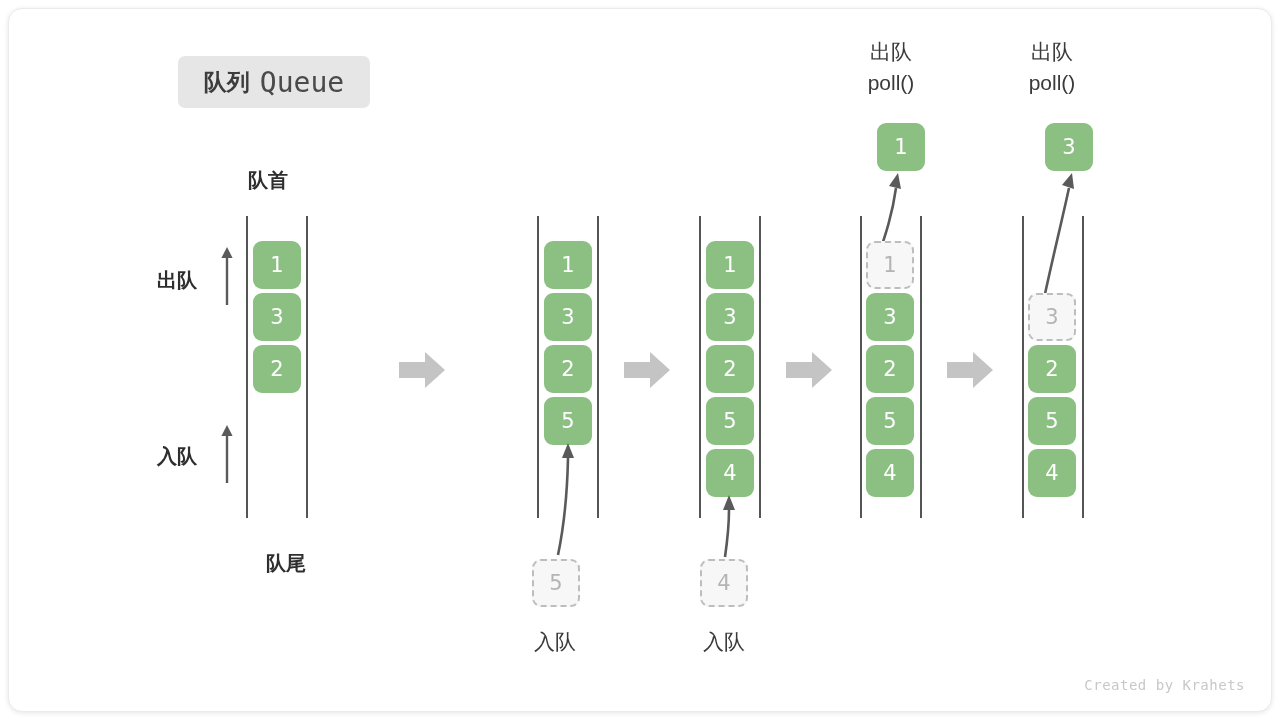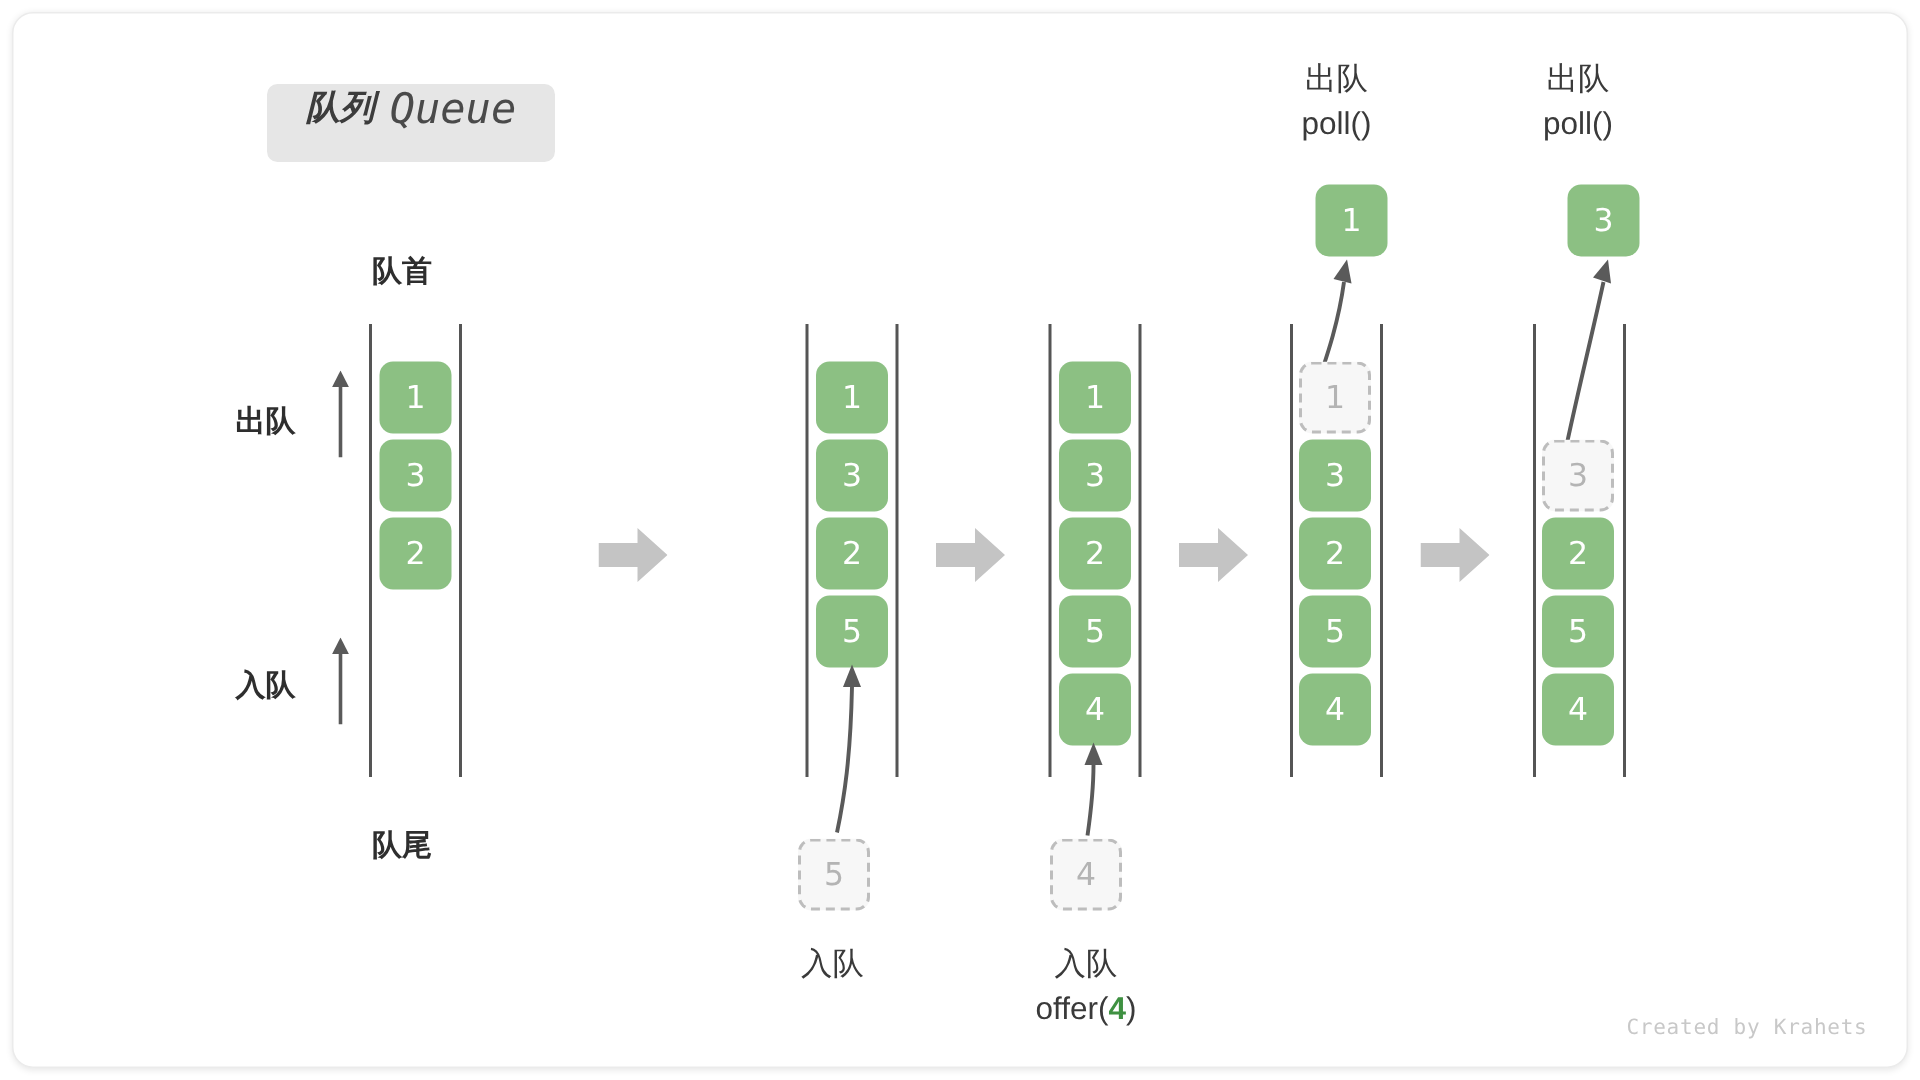--- a/index.html
+++ b/index.html
@@ -21,23 +21,22 @@
     overflow: hidden;
   }
   .abs { position: absolute; }
 
   
   #title-badge {
     left: 169px; top: 47px;
     width: 192px; height: 52px;
     background: #e6e6e6;
     border-radius: 7px;
-    display: flex; align-items: flex-start; justify-content: center;
+    display: flex; align-items: center; justify-content: center;
     gap: 10px;
-    font-style: italic;
   }
   #title-badge .cn {
     font-size: 23px; font-weight: bold; color: #3c3c3c;
     font-family: "DejaVu Sans", "Liberation Sans", sans-serif;
   }
   #title-badge .en {
     font-size: 28px; color: #4a4a4a;
     font-family: "DejaVu Sans Mono", "Liberation Mono", monospace;
   }
 
@@ -104,21 +103,21 @@
 
 <div id="card">
 
   <div class="abs" id="title-badge">
     <span class="cn">队列</span>
     <span class="en">Queue</span>
   </div>
 
   <div class="abs cn-bold" style="left:239px; top:158px; width:58px; ">队首</div>
 
-  <div class="abs cn-bold" style="left:239px; top:541px; width:58px; text-align:left;">队尾</div>
+  <div class="abs cn-bold" style="left:239px; top:541px; width:58px; text-align:right;">队尾</div>
 
   <div class="abs cn-bold" style="left:148px; top:258px;">出队</div>
   <svg class="abs tick-arrow" style="left:211px; top:238px;" viewBox="0 0 14 58">
     <line x1="7" y1="58" x2="7" y2="9" stroke="#5a5a5a" stroke-width="2.4"></line>
     <polygon points="7,0 12.6,11 1.4,11" fill="#5a5a5a"></polygon>
   </svg>
 
   <div class="abs cn-bold" style="left:148px; top:434px;">入队</div>
   <svg class="abs tick-arrow" style="left:211px; top:416px;" viewBox="0 0 14 58">
     <line x1="7" y1="58" x2="7" y2="9" stroke="#5a5a5a" stroke-width="2.4"></line>
@@ -168,21 +167,20 @@
   <div class="abs cell" style="left:697px; top:440px;">4</div>
 
   <div class="abs cell ghost" style="left:691px; top:550px;">4</div>
   <svg class="abs motion" style="left:690px; top:482px; width:60px; height:70px;" viewBox="0 0 60 70">
     <path d="M 26 66 C 28 52, 30 38, 30 19" stroke="#5a5a5a" stroke-width="2.6" fill="none"></path>
     <polygon points="30,4 36,19 24,19" fill="#5a5a5a"></polygon>
   </svg>
 
   <div class="abs op-label" style="left:620px; top:618px; width:190px;">
     <span class="l1">入队</span>
-    <span class="l2"><span>offer(</span><span class="arg">4</span><span>)</span></span>
   </div>
 
   <svg class="abs step-arrow" style="left:777px; top:341px;" viewBox="0 0 46 40">
     <polygon points="0,12 26,12 26,2 46,20 26,38 26,28 0,28" fill="#c4c4c4"></polygon>
   </svg>
 
   <div class="abs op-label" style="left:797px; top:28px; width:170px;">
     <span class="l1">出队</span>
     <span class="l2">poll()</span>
   </div>

